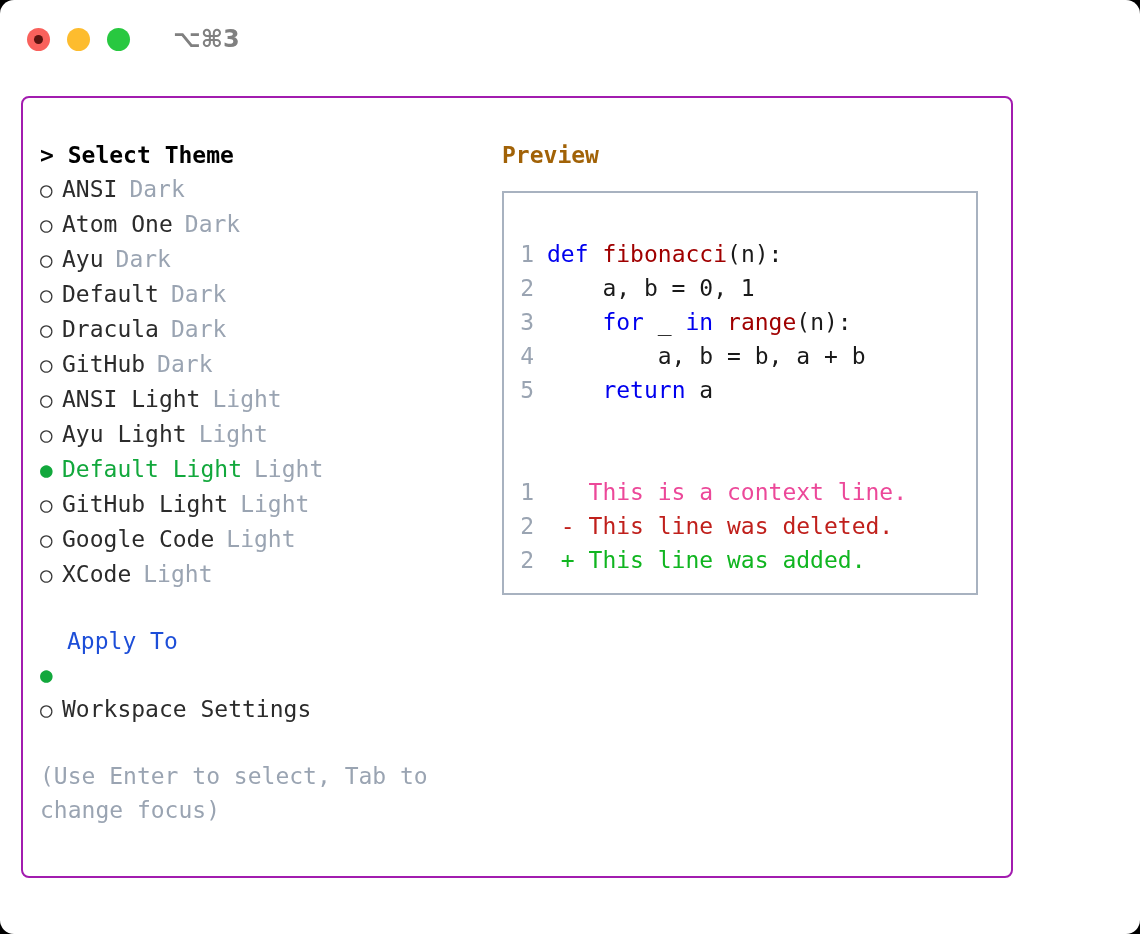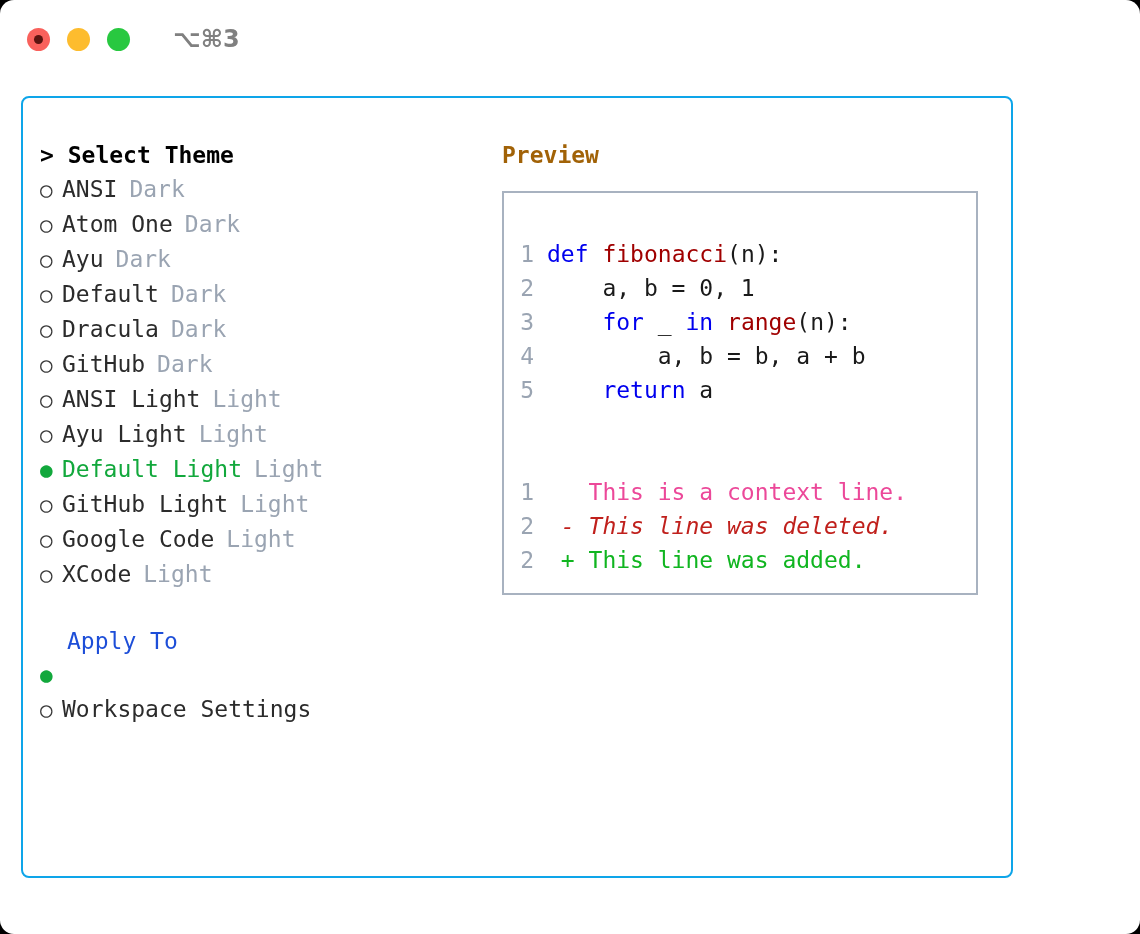--- a/index.html
+++ b/index.html
@@ -64,21 +64,21 @@
     font-family: "DejaVu Sans", "Liberation Sans", sans-serif;
   }
 
   
   .panel {
     position: absolute;
     left: 21px;
     top: 96px;
     width: 992px;
     height: 782px;
-    border: 2px solid #0ea5e9;
+    border: 2px solid #a21caf;
     border-radius: 8px;
     box-sizing: border-box;
     padding-left: 38px;
   }
 
   .left-col {
     position: absolute;
     left: 17px;
     top: 40px;
     width: 420px;
@@ -159,21 +159,21 @@
     color: #9aa4b2;
     width: 14px;
     flex: 0 0 14px;
     text-align: right;
     margin-right: 13px;
   }
   .kw  { color: #0000ee; }
   .fn  { color: #a00000; text-align: right; }
   .pl  { color: #1a1a1a; }
   .ctx { color: #ec4899; }
-  .del { color: #c0201c; font-style: italic; }
+  .del { color: #c0201c; }
   .add { color: #10b520; }
   .blank-line { height: 34px; }
 </style>
 </head>
 <body>
 
 <div class="window">
 
   <div class="titlebar">
     <div class="traffic">
@@ -260,20 +260,22 @@
       <div>
         <div class="row selected">
           <span class="marker on">●</span>
         </div>
         <div class="row">
           <span class="marker">○</span>
           <span class="label">Workspace Settings</span>
         </div>
       </div>
 
+      <div class="hint">(Use Enter to select, Tab to
+change focus)</div>
     </div>
 
     <div class="right-col">
       <div class="preview-title">Preview</div>
 
       <div class="preview-box">
 
         <div>
           <div class="code-line">
             <span class="lineno">1</span>

